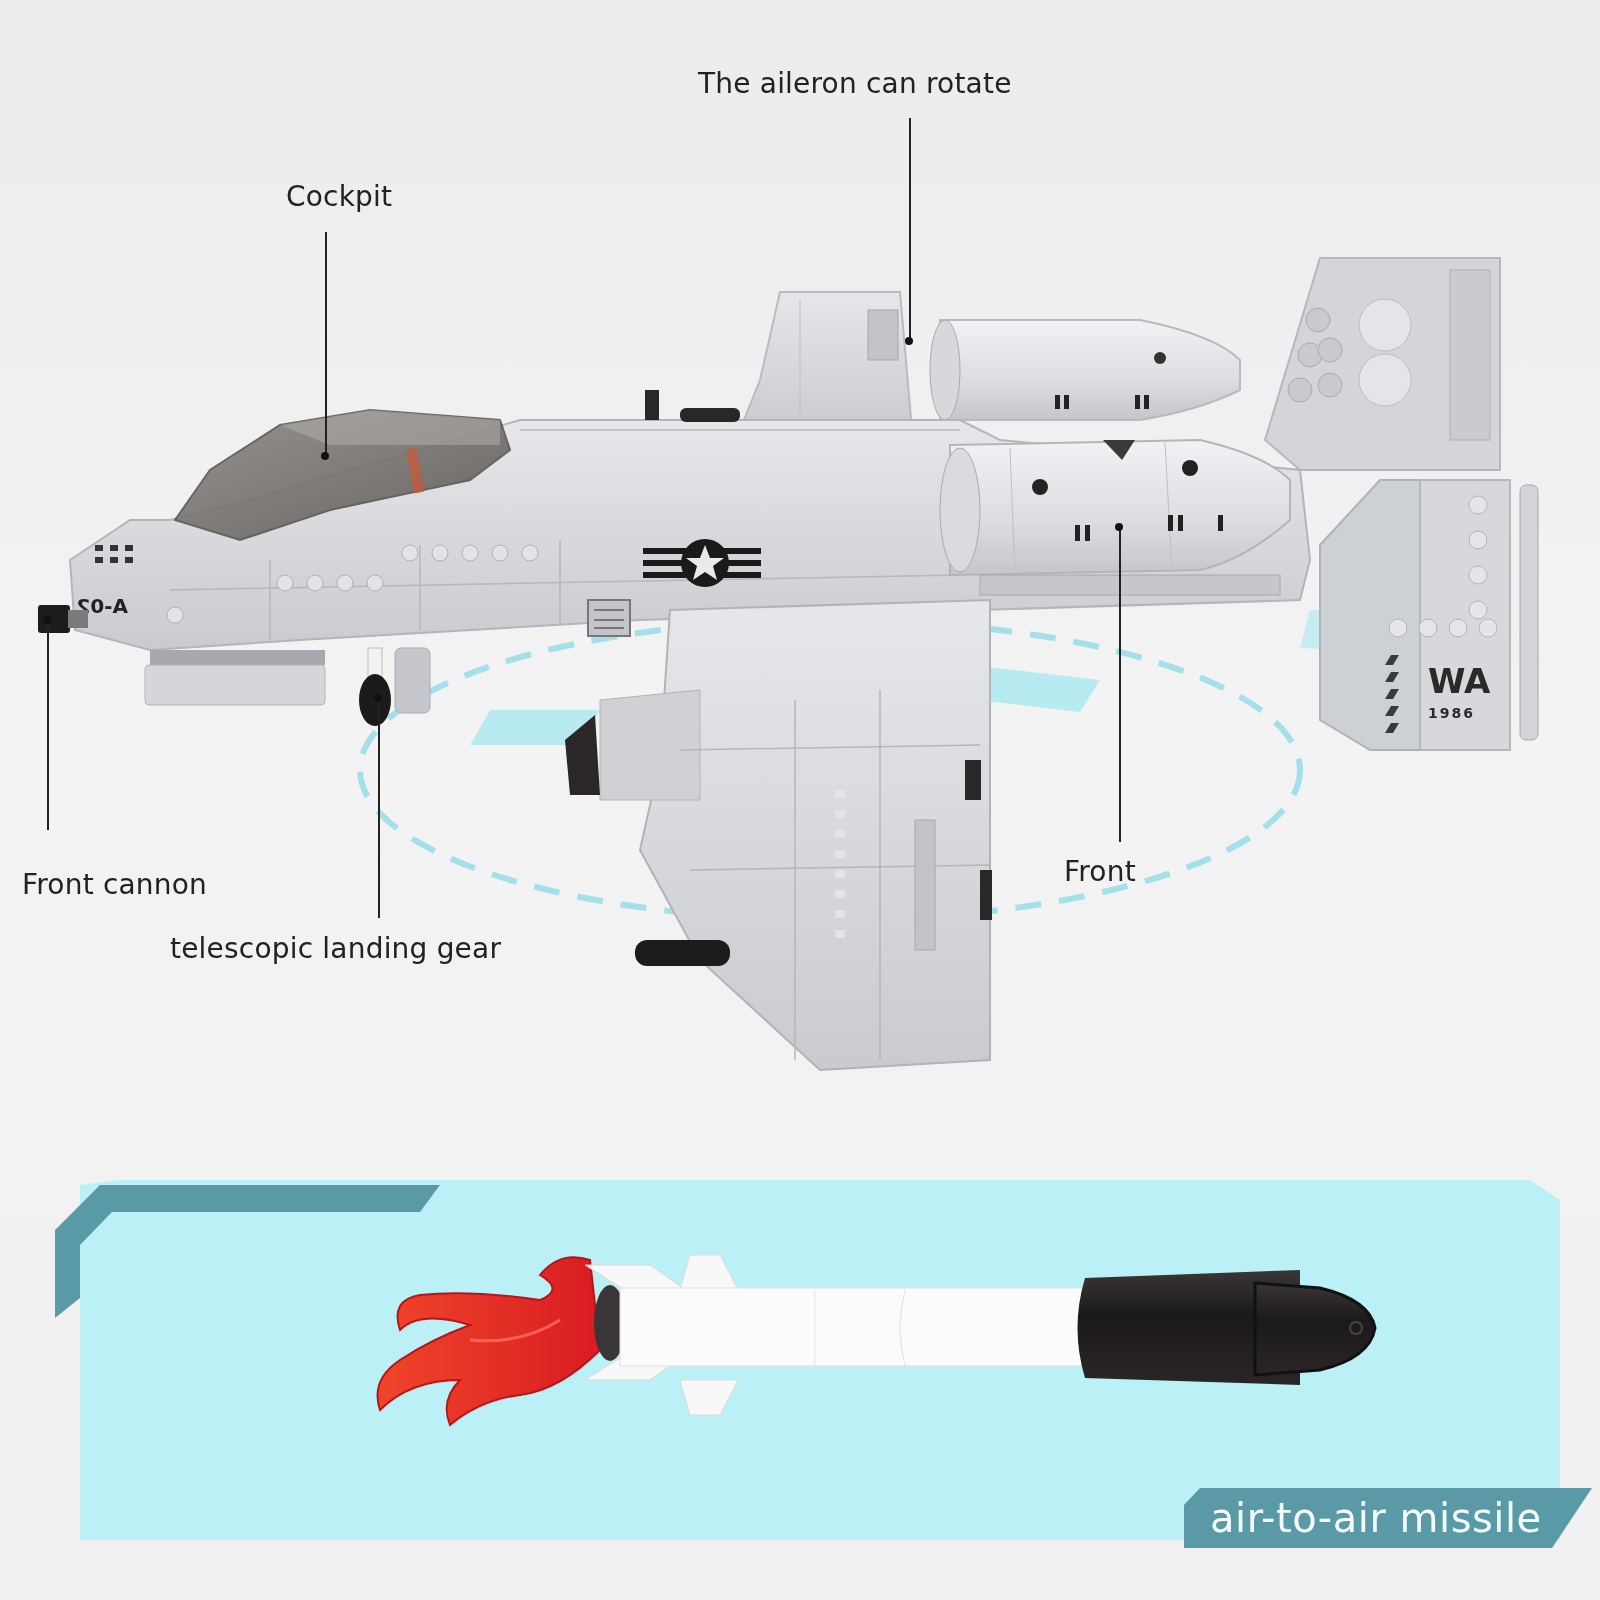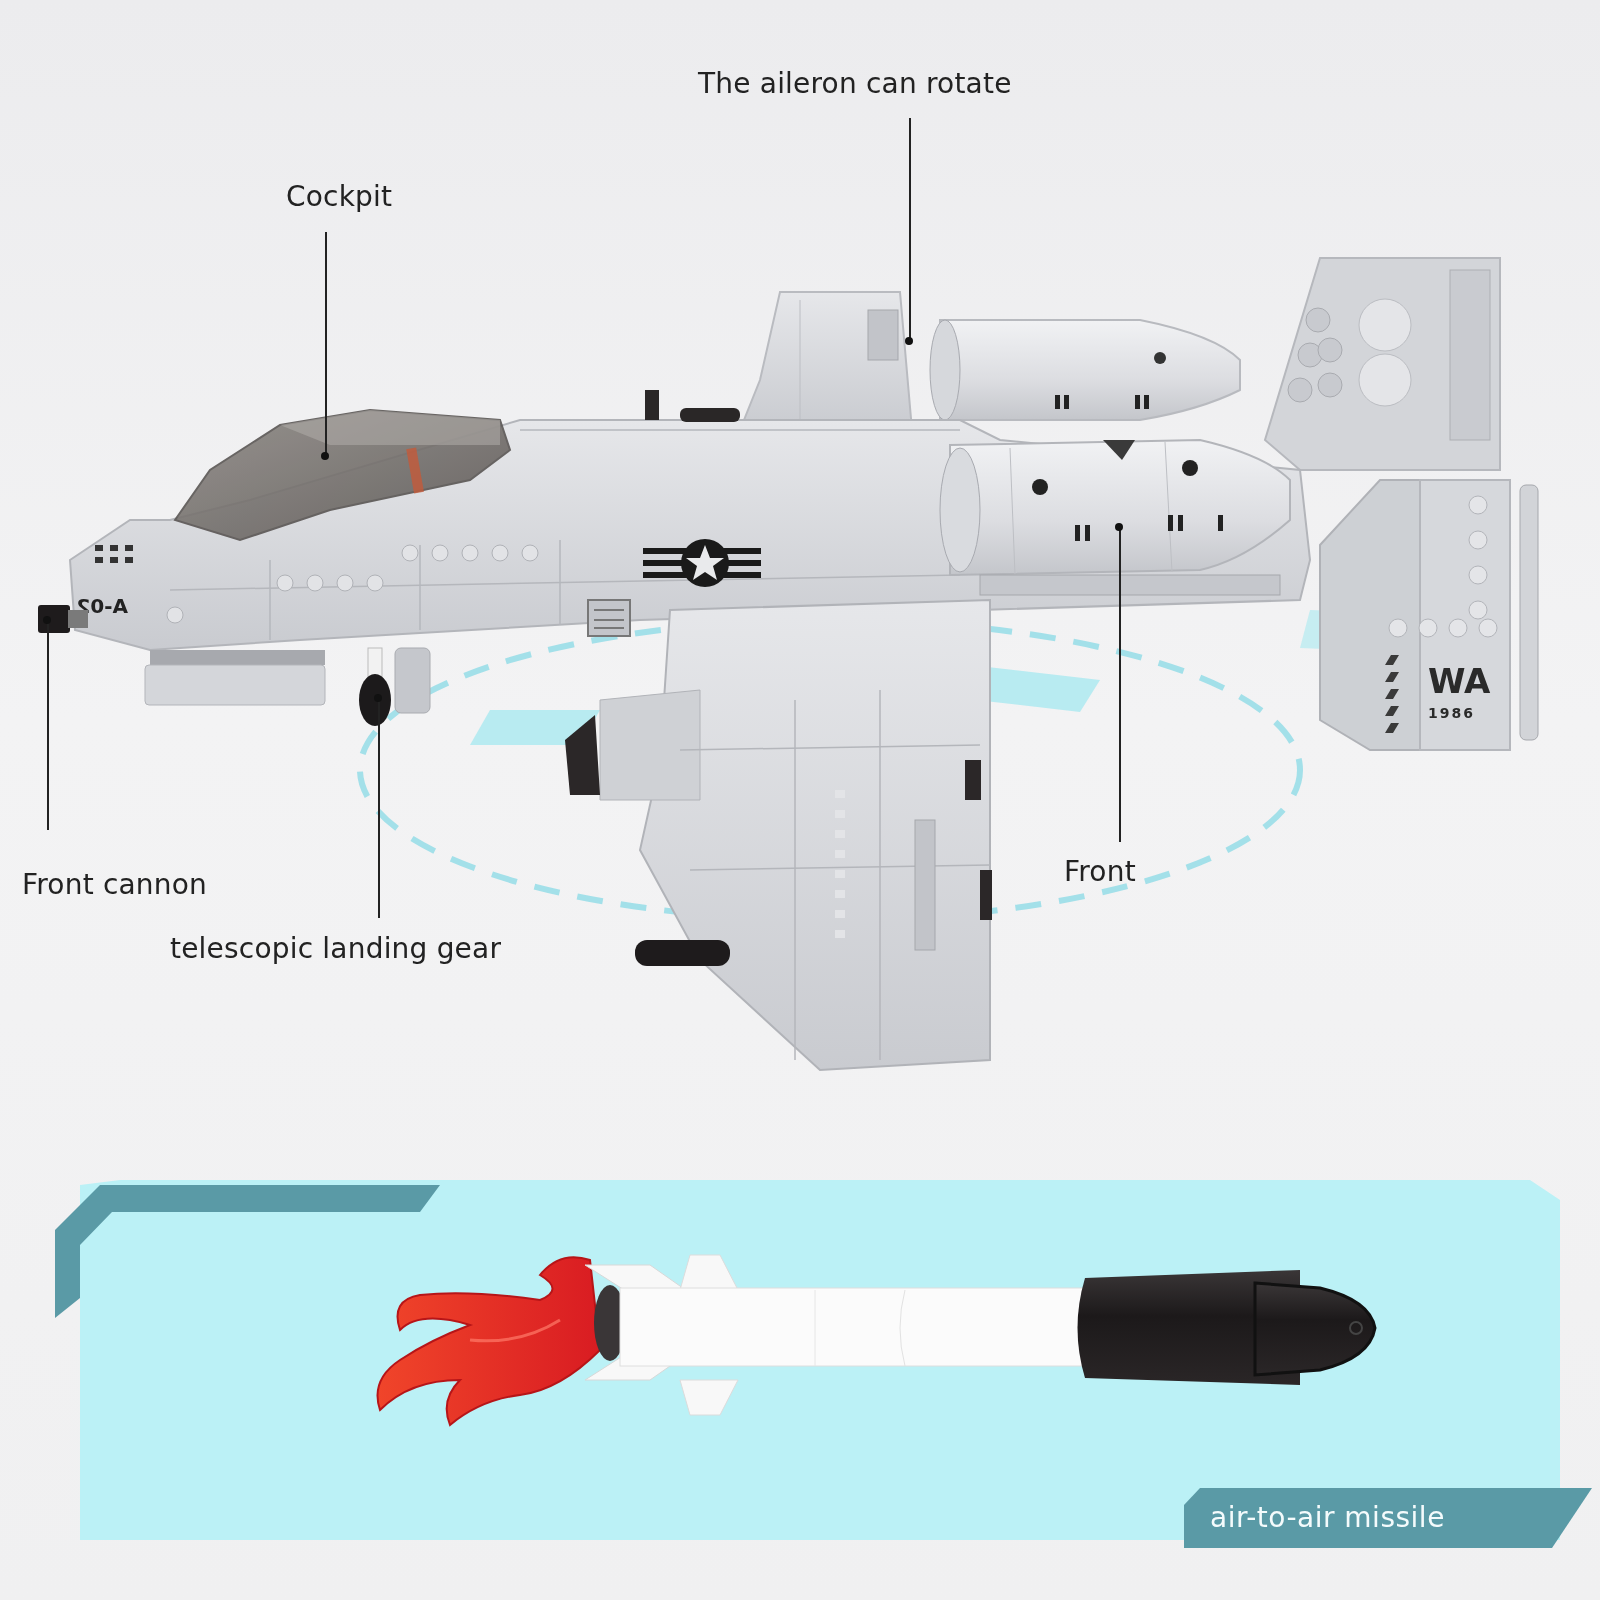--- a/index.html
+++ b/index.html
@@ -11,21 +11,21 @@
   .stage { position: absolute; left: 0; top: 0; width: 1600px; height: 1600px; }
   .label {
     position: absolute; color: #222; font-size: 28px; letter-spacing: 0.2px;
     white-space: nowrap; line-height: 1;
   }
   .leader { position: absolute; background: #222; width: 2px; }
   .leader-dot { position: absolute; width: 8px; height: 8px; border-radius: 50%; background: #111; }
   svg { position: absolute; left: 0; top: 0; }
   .missile-tag-text {
     position: absolute; left: 1210px; top: 1492px; color: #f4fbfc;
-    font-size: 28px; letter-spacing: 0.5px; white-space: nowrap; line-height: 52px;
+    font-size: 40px; letter-spacing: 0.5px; white-space: nowrap; line-height: 52px;
   }
 </style>
 </head>
 <body>
 
 <div class="stage">
 
   <svg width="1600" height="1600" viewBox="0 0 1600 1600">
     <defs>
       <linearGradient id="greyBody" x1="0" y1="0" x2="0" y2="1">

